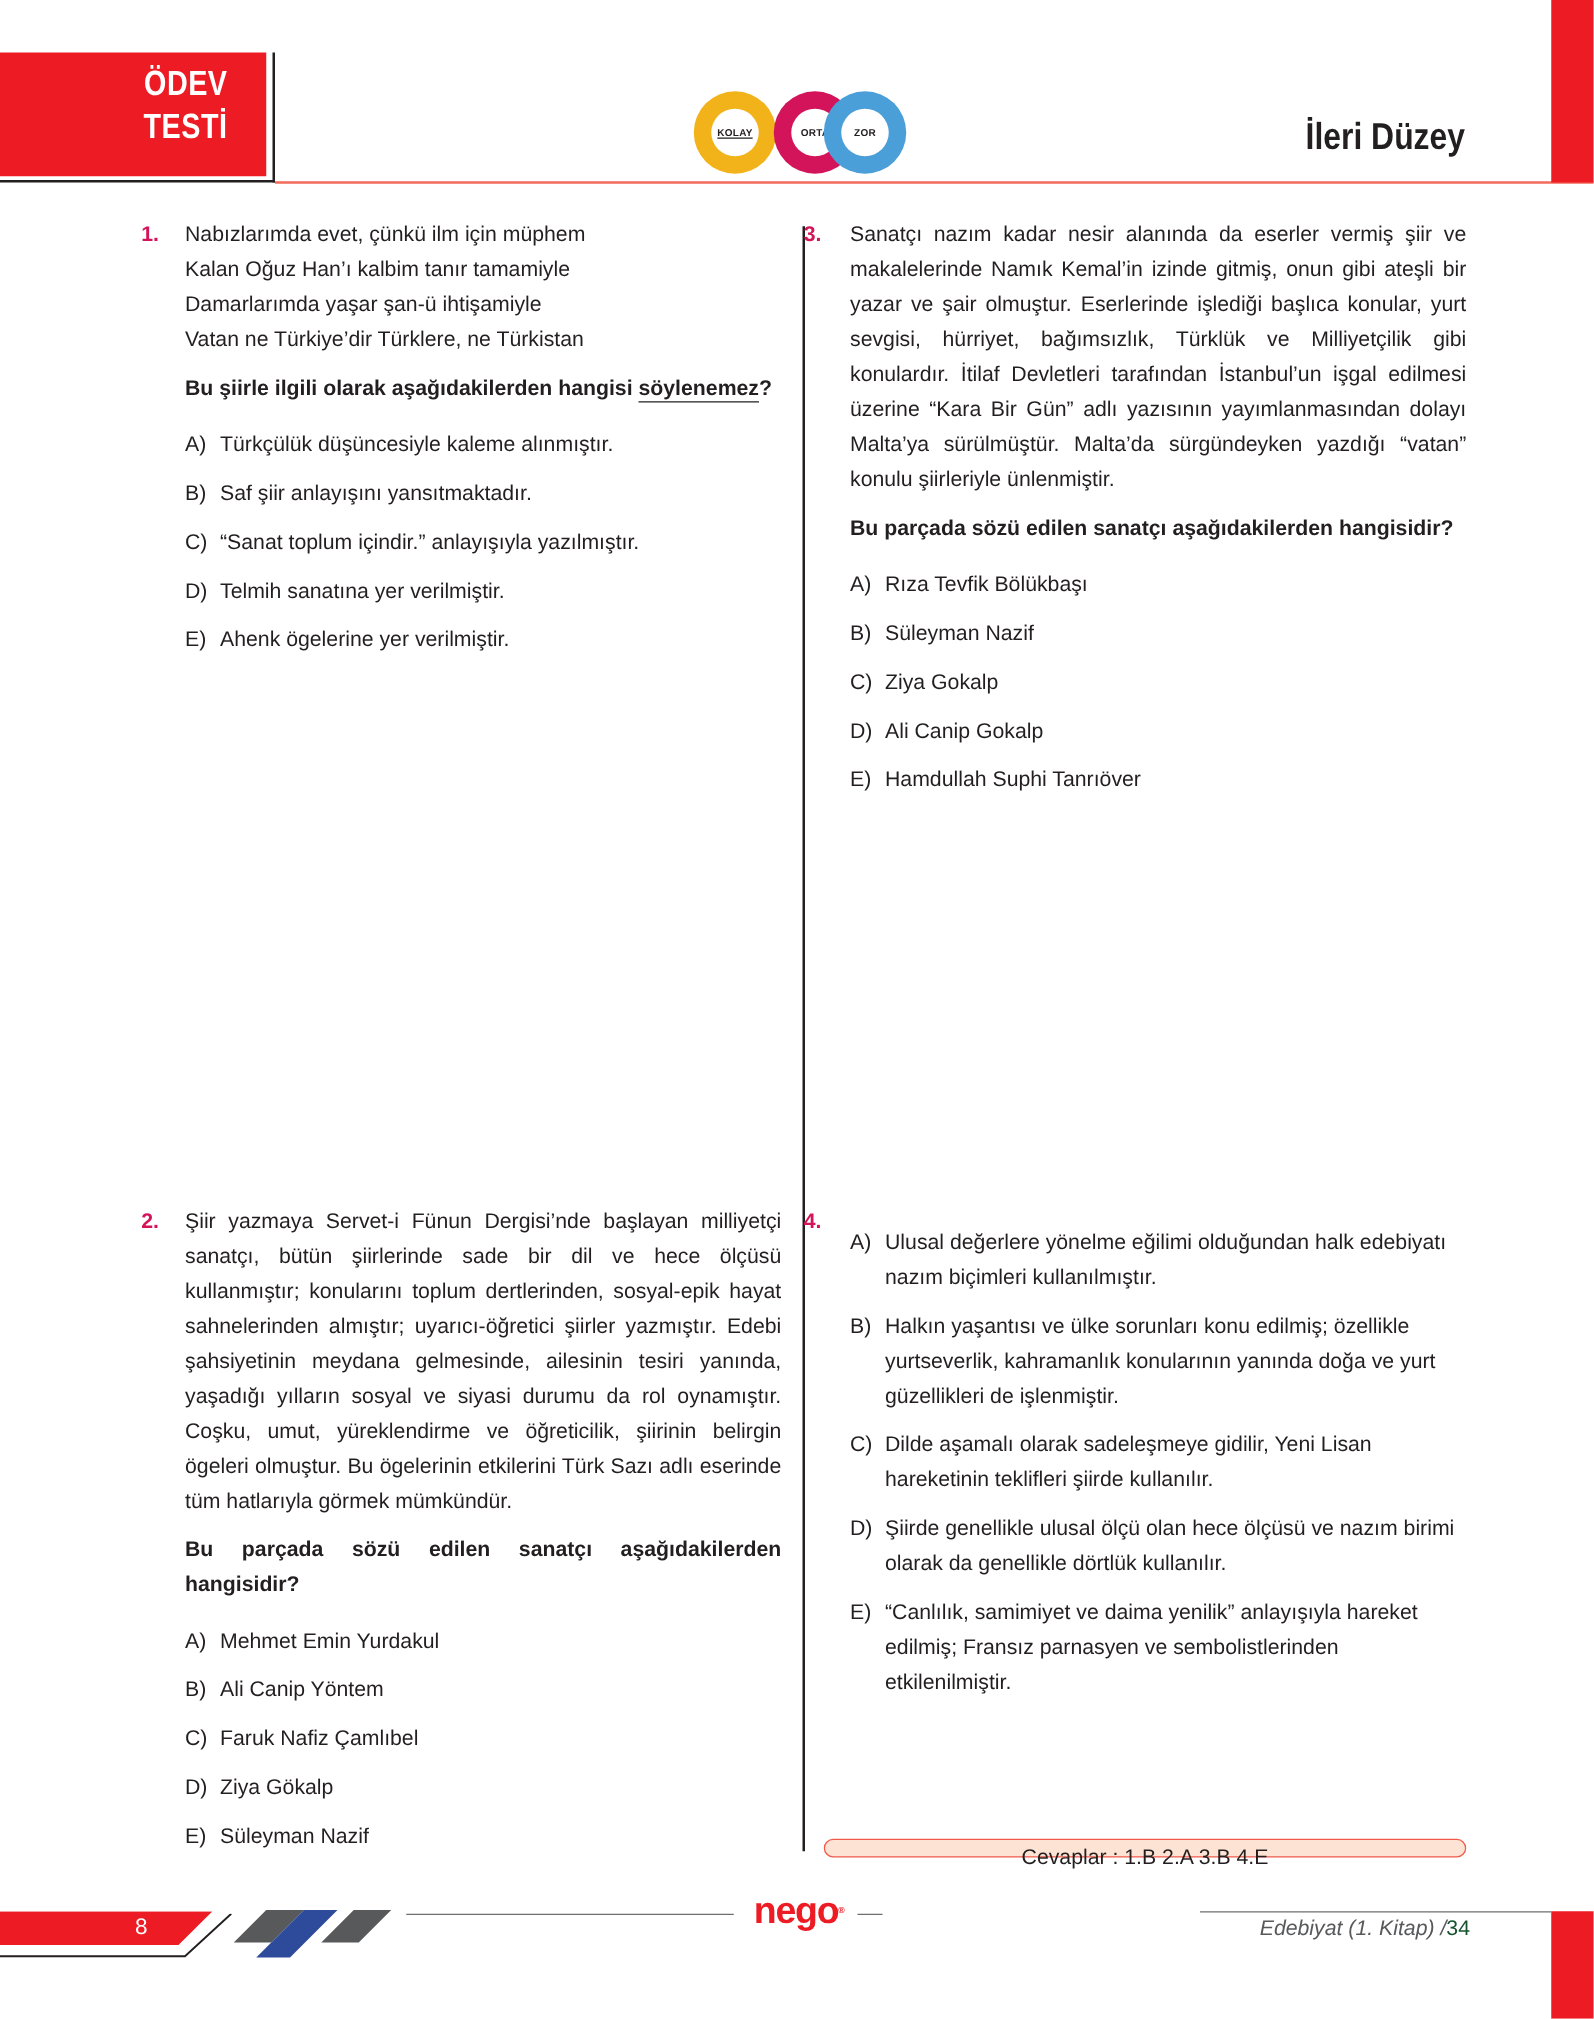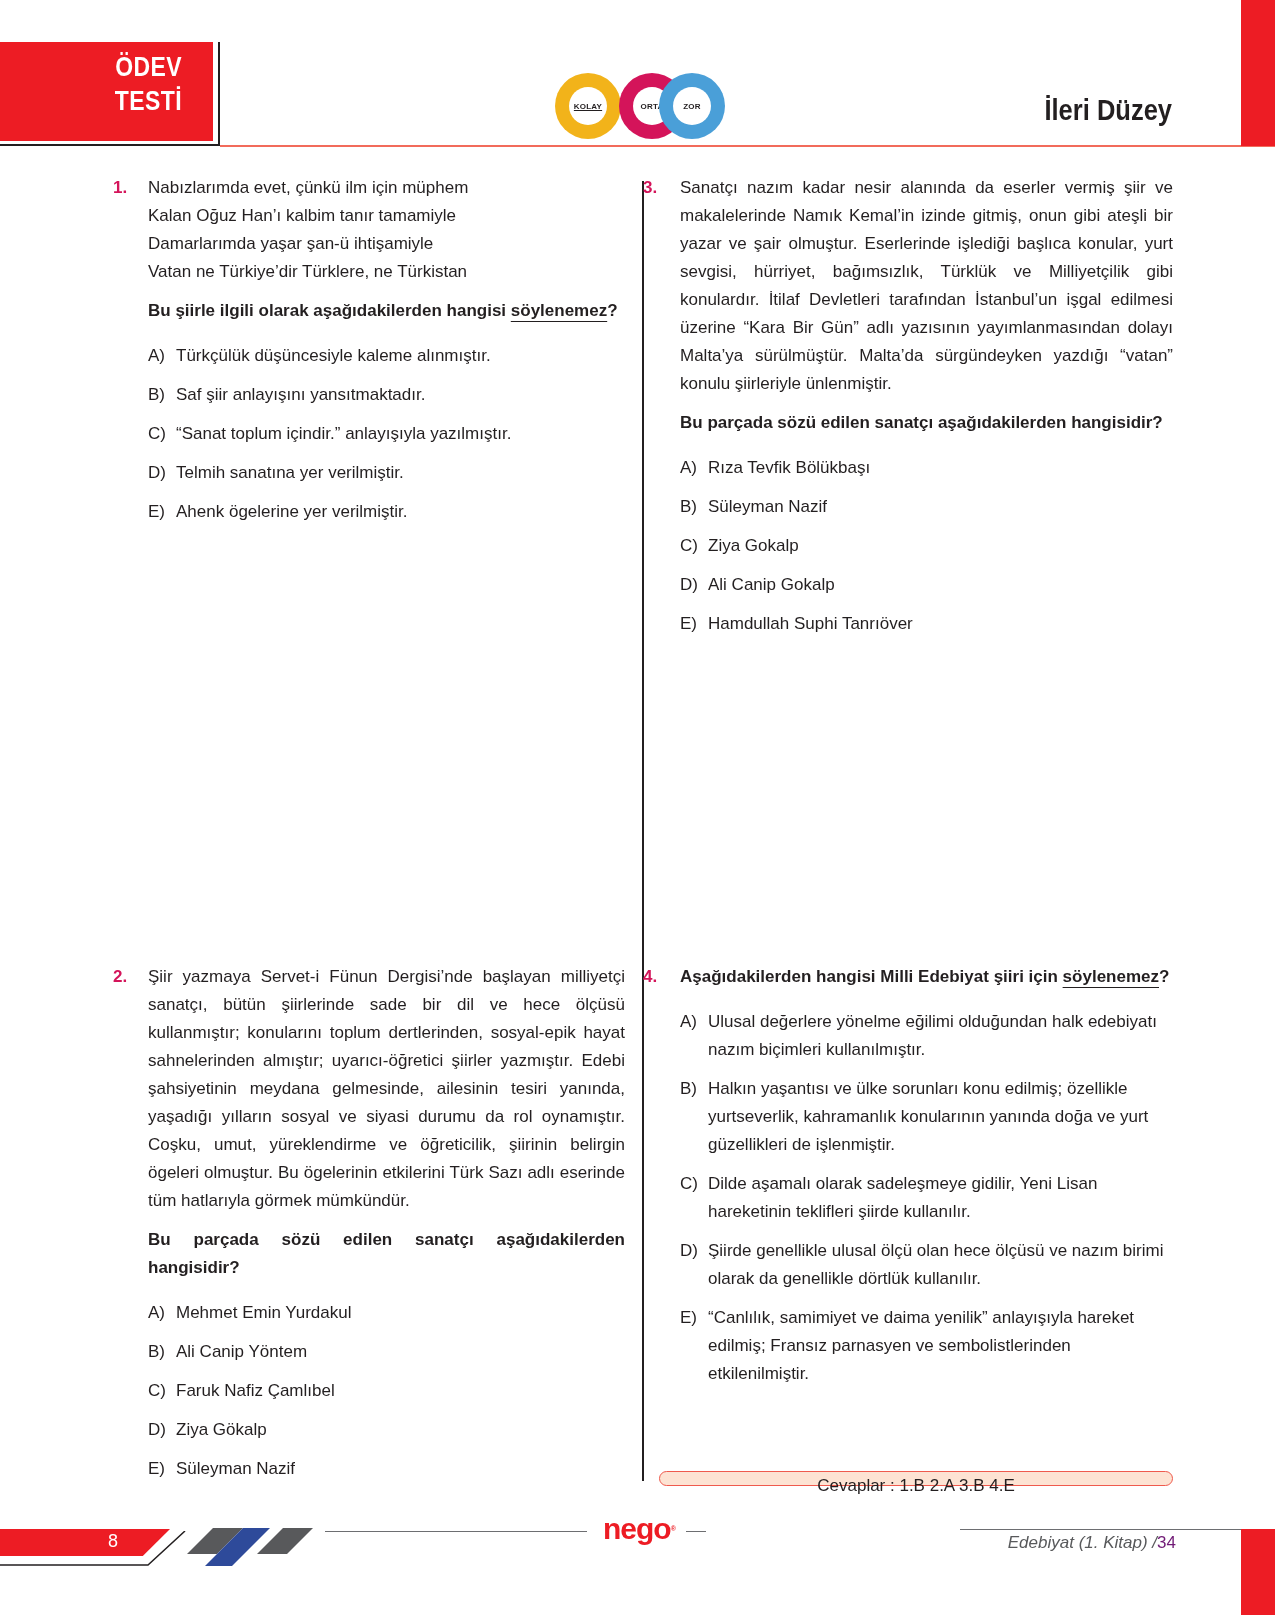--- a/index.html
+++ b/index.html
@@ -60,21 +60,21 @@
   .foot-num { position: absolute; left: 108px; top: 1531px; width: 20px; font-size: 18px; color: #fff; }
   .foot-outline { position: absolute; left: 0; top: 1531px; width: 190px; height: 36px; }
   .foot-stripes { position: absolute; left: 175px; top: 1528px; width: 160px; height: 40px; }
   .foot-line-left { position: absolute; left: 325px; top: 1531px; width: 262px; height: 1px; background: #6d6e71; }
   .foot-line-right { position: absolute; left: 686px; top: 1531px; width: 20px; height: 1px; background: #6d6e71; }
   .foot-line-r2 { position: absolute; left: 960px; top: 1529px; width: 281px; height: 1px; background: #6d6e71; }
   .logo { position: absolute; left: 603px; top: 1512px; font-size: 30px; font-weight: bold; color: #ed1c24; letter-spacing: -1px; line-height: 34px; }
   .logo sup { font-size: 7px; vertical-align: top; }
   .book-title { position: absolute; left: 960px; top: 1533px; width: 216px; text-align: right; font-size: 17px; color: #58595b; }
   .book-title .it { font-style: italic; }
-  .book-title .pg { font-style: normal; color: #701a75; }
+  .book-title .pg { font-style: normal; color: #14532d; }
 </style>
 </head>
 <body>
 
 <div class="hdr-red"></div>
 <div class="hdr-red-border"></div>
 <div class="hdr-red-bottom"></div>
 <div class="hdr-title" style="top:50px; right:1075px; left:0; width:auto;">
   <div>ÖDEV</div>
   <div>TESTİ</div>
@@ -187,21 +187,20 @@
           <span class="lbl">E)</span>
           <span class="txt">Süleyman Nazif</span>
         </div>
     </div>
   </div>
 </div>
 
 <div class="q" id="q4">
   <div class="num">4.</div>
   <div class="body" style="margin-left:37px;">
-    <div class="question" style="margin-top:0;"><span>Aşağıdakilerden hangisi Milli Edebiyat şiiri için </span><span class="u">söylenemez</span><span>?</span></div>
     <div class="opts">
       <div class="opt">
           <span class="lbl">A)</span>
           <span class="txt">Ulusal değerlere yönelme eğilimi olduğundan halk edebiyatı nazım biçimleri kullanılmıştır.</span>
         </div>
       <div class="opt">
           <span class="lbl">B)</span>
           <span class="txt">Halkın yaşantısı ve ülke sorunları konu edilmiş; özellikle yurtseverlik, kahramanlık konularının yanında doğa ve yurt güzellikleri de işlenmiştir.</span>
         </div>
       <div class="opt">

